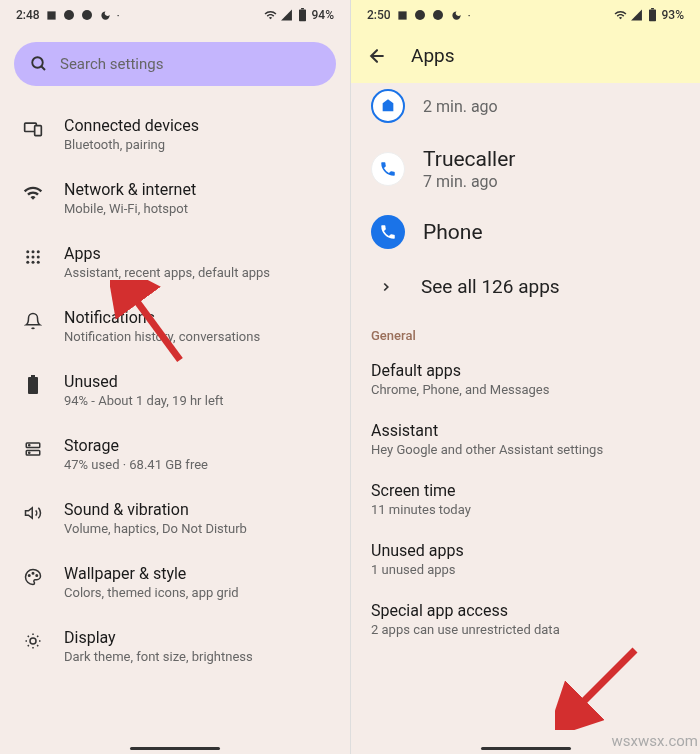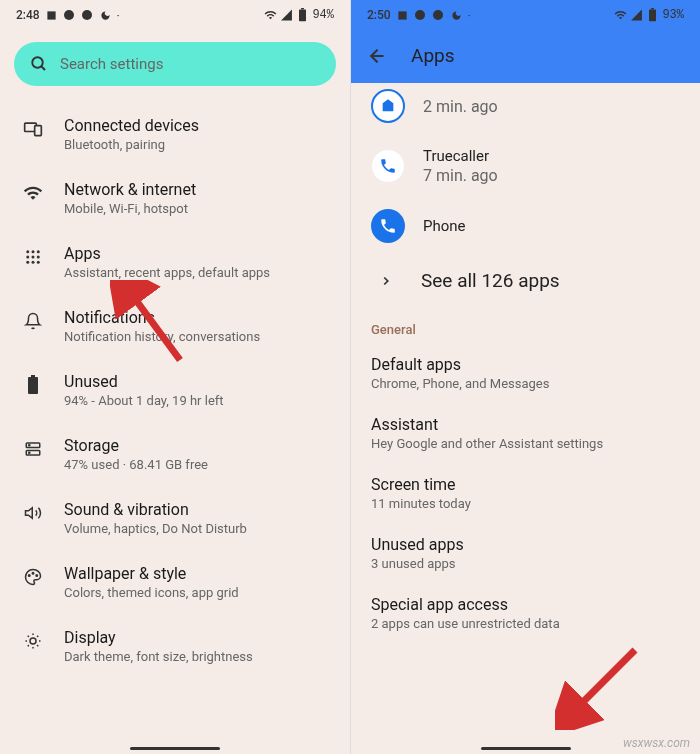--- a/index.html
+++ b/index.html
@@ -24,25 +24,25 @@
       height: 30px;
       display: flex;
       align-items: center;
       justify-content: space-between;
       padding: 0 16px;
       font-size: 12px;
       font-weight: 500;
       color: #333;
     }
     .status-left { display: flex; align-items: center; gap: 5px; }
-    .status-right { display: flex; align-items: center; gap: 3px; font-family: Liberation Mono, monospace; }
+    .status-right { display: flex; align-items: center; gap: 3px; }
     .status-icon { width: 13px; height: 13px; display: inline-flex; align-items: center; justify-content: center; }
     .search-container {
       margin: 12px 14px 10px;
-      background: #5eead4;
+      background: #c4b5fd;
       border-radius: 22px;
       height: 44px;
       display: flex;
       align-items: center;
       padding: 0 16px;
       gap: 12px;
     }
     .search-text { color: #666; font-size: 15px; }
     .settings-list { padding: 6px 0; }
     .settings-item {
@@ -58,21 +58,21 @@
       align-items: center;
       justify-content: center;
       color: #333;
       margin-top: 2px;
       flex-shrink: 0;
     }
     .item-text { flex: 1; min-width: 0; }
     .item-title { font-size: 16px; color: #1a1a1a; font-weight: 400; }
     .item-subtitle { font-size: 13px; color: #666; margin-top: 2px; }
     .apps-header {
-      background: #3b82f6;
+      background: #fef9c3;
       padding: 0 0 12px 0;
     }
     .apps-header-row {
       display: flex;
       align-items: center;
       padding: 14px 16px 4px;
       gap: 24px;
     }
     .apps-title { font-size: 19px; font-weight: 400; color: #222; }
     .app-row {
@@ -87,21 +87,21 @@
       border-radius: 50%;
       display: flex;
       align-items: center;
       justify-content: center;
       flex-shrink: 0;
     }
     .app-icon.blue-ring { border: 2px solid #1a73e8; background: #fff; }
     .app-icon.white-bg { background: #fff; border: 1px solid #eee; }
     .app-icon.blue-bg { background: #1a73e8; }
     .app-text { flex: 1; }
-    .app-name { font-size: 15px; color: #222; }
+    .app-name { font-size: 21px; color: #222; }
     .app-sub { font-size: 16px; color: #666; margin-top:1px;}
     .see-all {
       display: flex;
       align-items: center;
       padding: 14px 20px 18px;
       gap: 28px;
     }
     .see-all-text { font-size: 19px; color: #222; }
     .section-label {
       font-size: 13px;
@@ -124,25 +124,24 @@
       background: #333;
       border-radius: 2px;
     }
     .arrow {
       position: absolute;
       z-index: 10;
     }
     .watermark {
       position: absolute;
       bottom: 4px;
-      right: 10px;
-      font-size: 12px;
+      right: 2px;
+      font-size: 15px;
       color: #aaa;
       z-index: 20;
-      font-style: italic;
     }
     svg { display: block; }
   </style>
 </head>
 <body>
 
 <div class="phone">
   <div class="status-bar">
     <div class="status-left">
       <span>2:48</span>
@@ -430,21 +429,21 @@
     <div class="general-item">
       <div class="general-title">Assistant</div>
       <div class="general-sub">Hey Google and other Assistant settings</div>
     </div>
     <div class="general-item">
       <div class="general-title">Screen time</div>
       <div class="general-sub">11 minutes today</div>
     </div>
     <div class="general-item">
       <div class="general-title">Unused apps</div>
-      <div class="general-sub">3 unused apps</div>
+      <div class="general-sub">1 unused apps</div>
     </div>
     <div class="general-item">
       <div class="general-title">Special app access</div>
       <div class="general-sub">2 apps can use unrestricted data</div>
     </div>
   </div>
   <div class="home-indicator"></div>
 </div>
 
 <svg class="arrow" style="left:110px; top:280px;" width="80" height="90">

